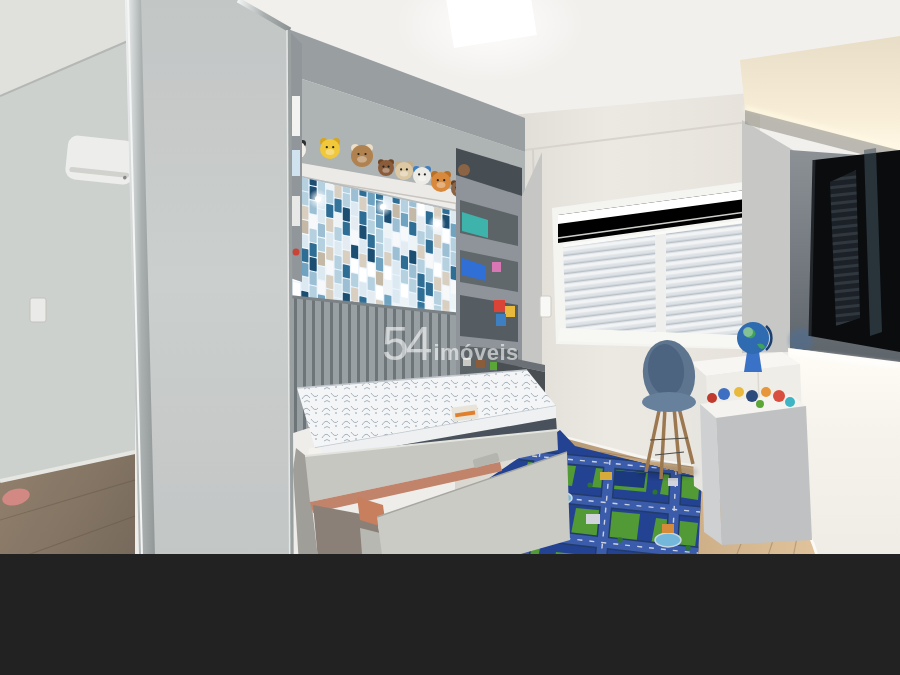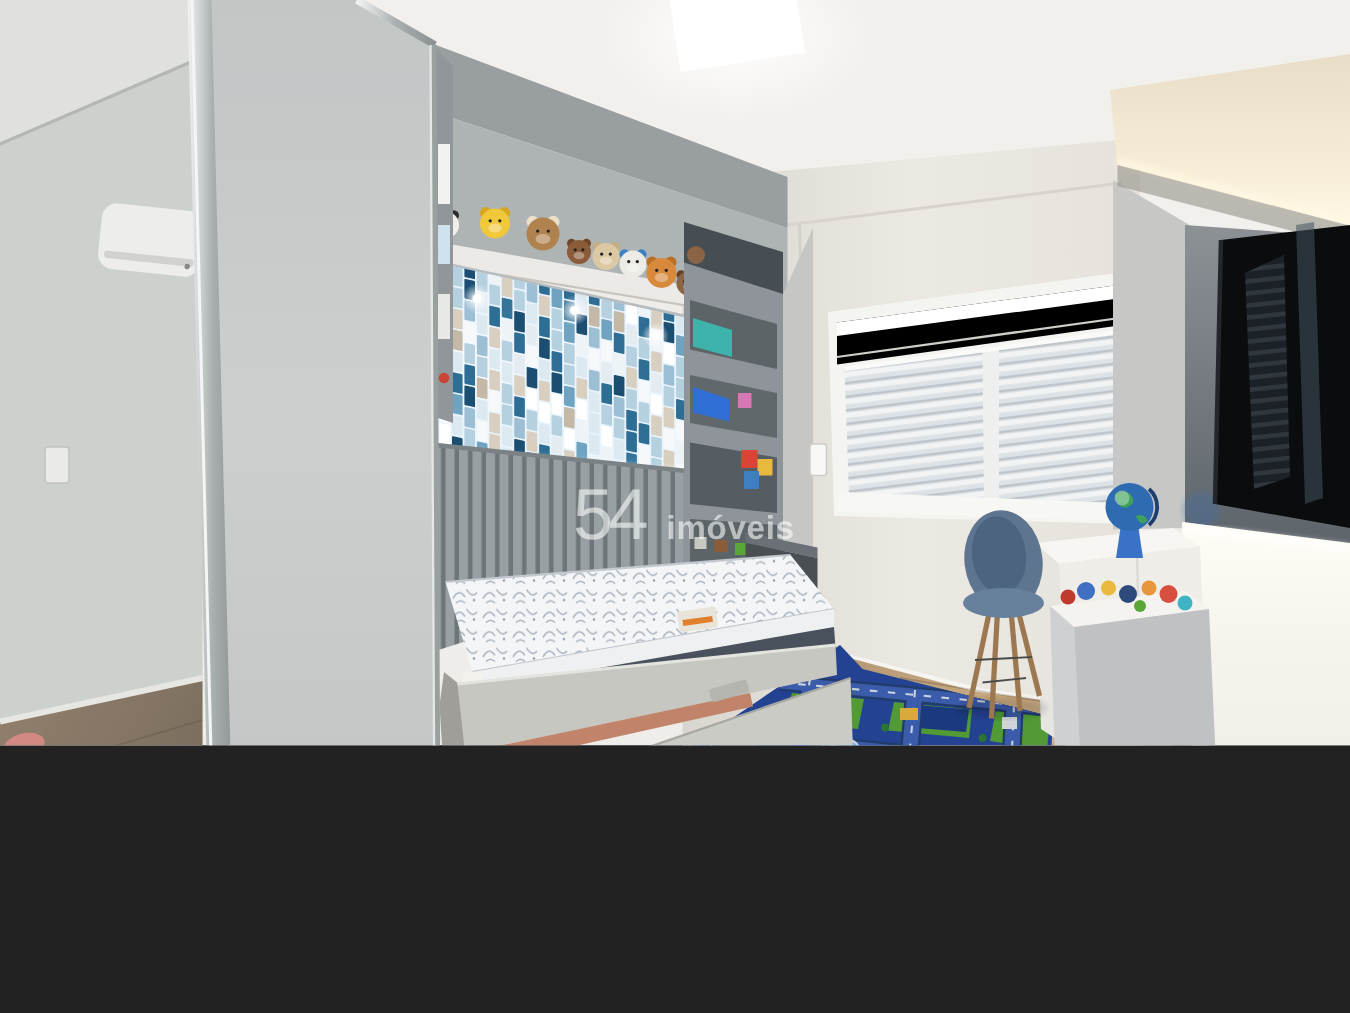--- a/index.html
+++ b/index.html
@@ -1,22 +1,22 @@
 <!DOCTYPE html>
 <html><head>
 <meta charset="utf-8">
 <style>
   html,body{margin:0;padding:0;background:#222;}
-  .stage{position:relative;width:900px;height:497px;overflow:hidden;
+  .stage{position:relative;width:900px;height:554px;overflow:hidden;
          background:#efede9;font-family:"Liberation Sans",sans-serif;}
   .stage svg{position:absolute;left:0;top:0;}
   .watermark{position:absolute;left:382px;top:320px;display:flex;align-items:baseline;
              color:#ffffff;opacity:.58;pointer-events:none;}
   .watermark .num{font-size:48px;font-weight:400;letter-spacing:-3px;line-height:1;}
-  .watermark .name{font-size:22px;font-weight:bold;letter-spacing:.5px;margin-left:15px;}
+  .watermark .name{font-size:22px;font-weight:bold;letter-spacing:.5px;margin-left:4px;}
 </style>
 </head>
 <body>
 
 <div class="stage">
 <svg width="900" height="675" viewBox="0 0 900 675">
   <defs>
     <linearGradient id="gFloor" x1="0" y1="0" x2="1" y2="0">
       <stop offset="0" stop-color="#6b5d50"></stop>
           <stop offset="0.42" stop-color="#9c8268"></stop>

